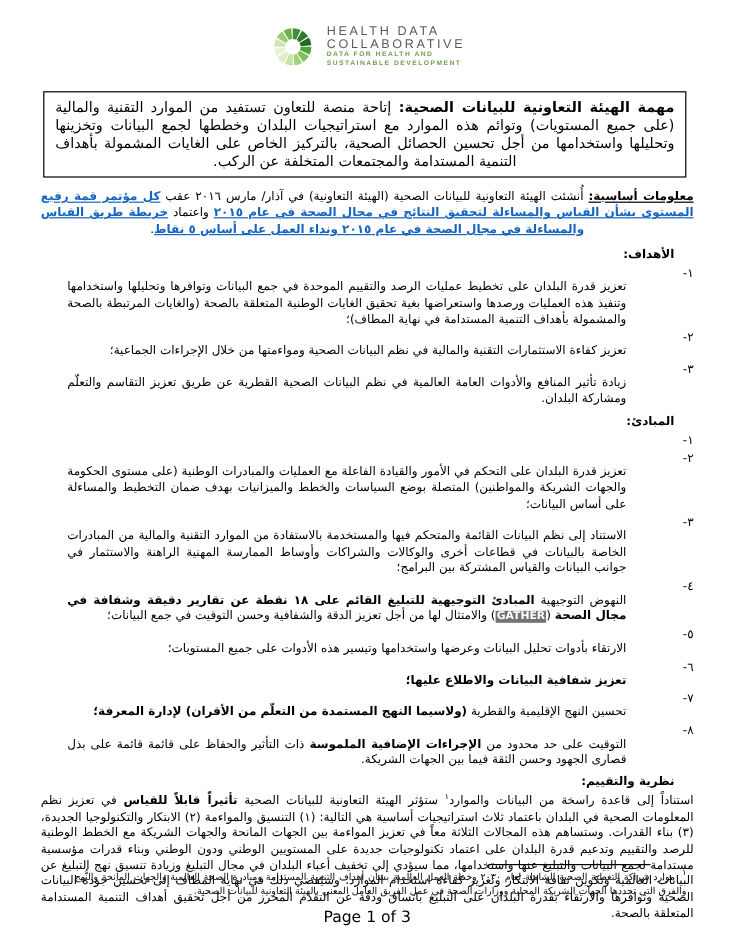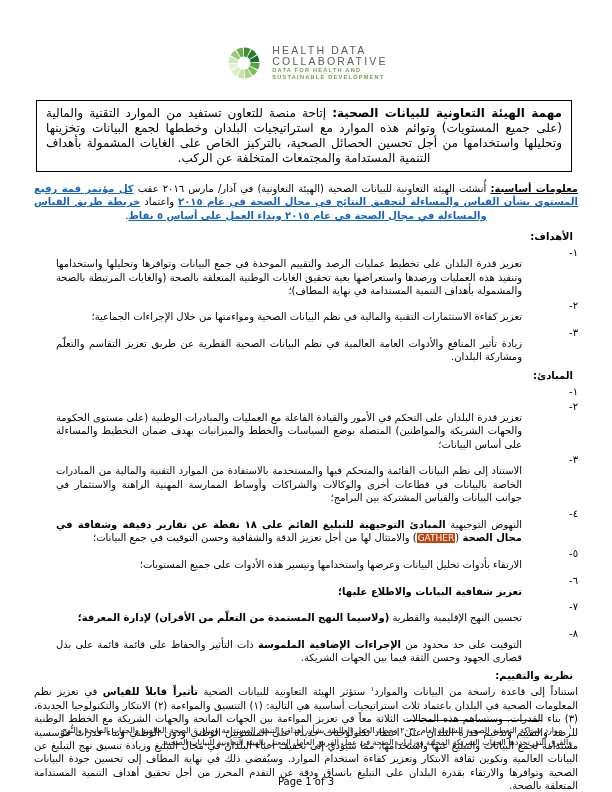--- a/index.html
+++ b/index.html
@@ -1,57 +1,57 @@
 <!DOCTYPE html>
 <html lang="ar"><head>
 <meta charset="utf-8">
 <style>
   html,body{margin:0;padding:0;}
   body{
     width:612px;height:792px;position:relative;background:#ffffff;
     font-family:"DejaVu Sans",sans-serif;color:#000;overflow:hidden;
   }
   .page{
-    position:absolute;inset:0;padding:40px 34px 0 34px;box-sizing:border-box;
+    position:absolute;inset:0;padding:16px 34px 0 34px;box-sizing:border-box;
     direction:rtl;
   }
   
   .hdr{direction:ltr;display:flex;justify-content:center;align-items:center;gap:8px;margin:0 0 14px 0;height:46px;}
   .logo-wrap{display:flex;align-items:center;gap:8px;}
   .logo-text{display:flex;flex-direction:column;line-height:1;}
   .logo-title{font-family:"Liberation Sans",sans-serif;font-size:10.5px;letter-spacing:2.2px;color:#5a5b5e;font-weight:400;}
   .logo-tag{font-family:"Liberation Sans",sans-serif;font-size:5.6px;letter-spacing:1.25px;color:#6f9f4e;margin-top:1.5px;font-weight:700;}
   
   .mission-box{
     border:1.6px solid #000;padding:5px 9px;margin:0 6px 10px 2px;
     font-size:12px;line-height:15px;text-align:justify;text-align-last:center;
   }
   
   .para{font-size:10px;line-height:13.4px;text-align:justify;margin:0 0 9px 0;}
   .para.center-last{text-align-last:center;}
-  .sect-h{font-size:10px;font-weight:700;margin:4px 5px 4px 0;}
+  .sect-h{font-size:10px;font-weight:700;margin:4px 16px 4px 0;}
   
   .nlist{margin:0 0 6px 0;padding:0 0 0 22px;}
   .nrow{display:flex;margin:0 0 2px 0;}
   .nrow .num{width:56px;flex:0 0 56px;font-size:10px;line-height:13.4px;}
   .nrow .txt{flex:1;font-size:10px;line-height:13.4px;text-align:justify;margin-top:11px;}
   
   .b{font-weight:700;}
   .u{text-decoration:underline;}
   .lnk{color:#1565c0;text-decoration:underline;font-weight:700;cursor:pointer;}
-  .hl{background:#c2410c;color:#fff;font-weight:400;padding:0 1px;font-size:9px;cursor:pointer;}
+  .hl{background:#737373;color:#fff;font-weight:700;padding:0 1px;font-size:9px;cursor:pointer;}
   .sup{vertical-align:super;font-size:6.5px;line-height:0;}
   
   .footnote{position:absolute;left:34px;right:34px;bottom:44px;direction:rtl;}
   .fn-rule{height:0;border-top:1.6px solid #000;width:135px;margin:0 36px 4px auto;}
   .fn-text{font-size:8px;line-height:11.5px;text-align:justify;padding:0 6px 0 28px;}
   .fn-marker{margin-left:6px;}
   .page-num{
-    position:absolute;bottom:5px;left:0;right:0;text-align:center;direction:ltr;
-    font-size:10px;font-family:"DejaVu Sans",sans-serif;
+    position:absolute;bottom:20px;left:0;right:0;text-align:center;direction:ltr;
+    font-size:13px;font-family:"DejaVu Sans",sans-serif;
   }
 </style>
 </head>
 <body>
 
 <div class="page">
 
   <div class="hdr">
     <div class="logo-wrap">
       <svg width="40" height="40" viewBox="0 0 40 40">

